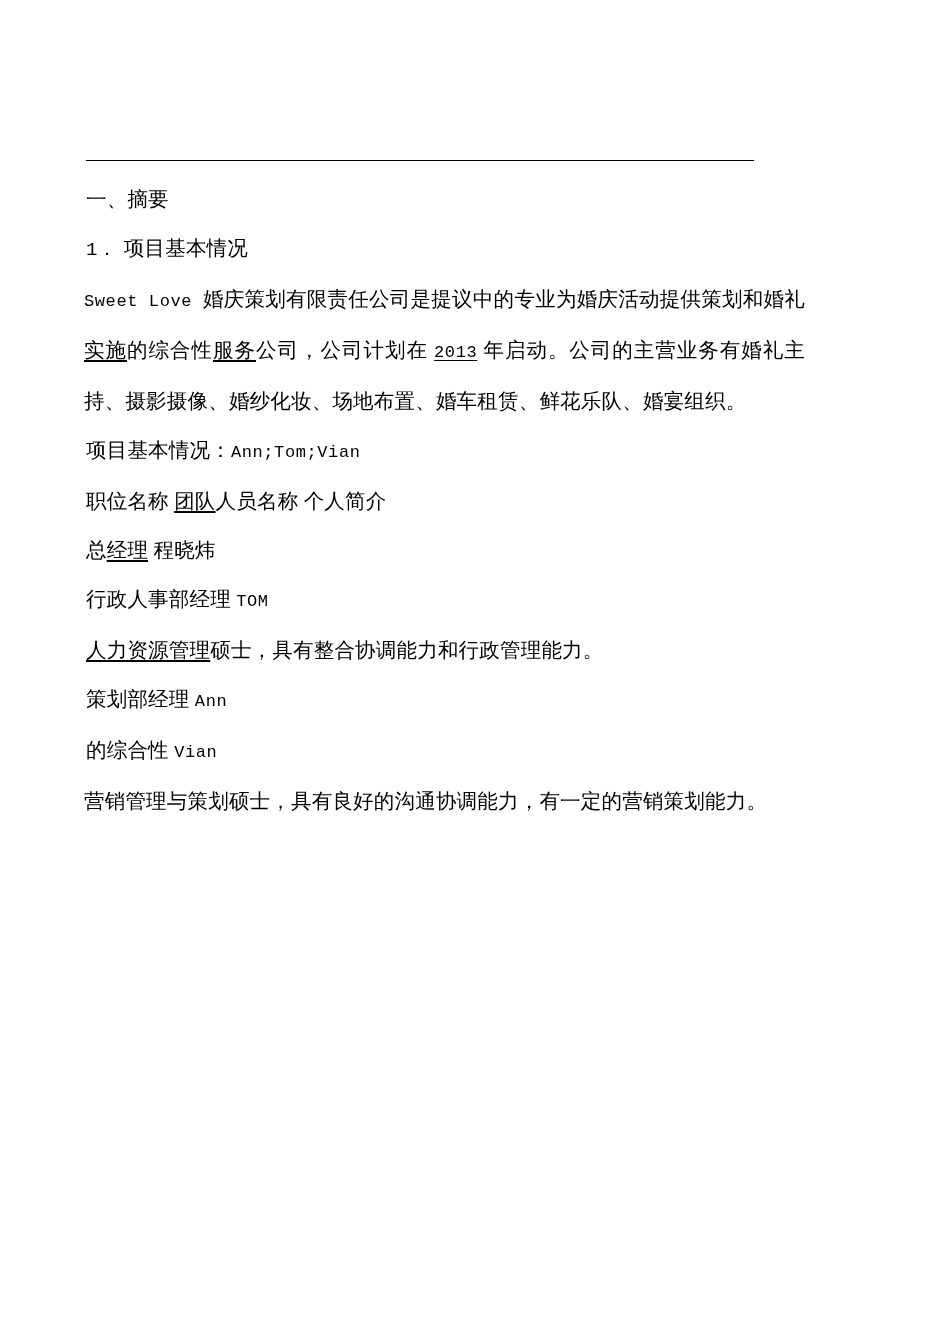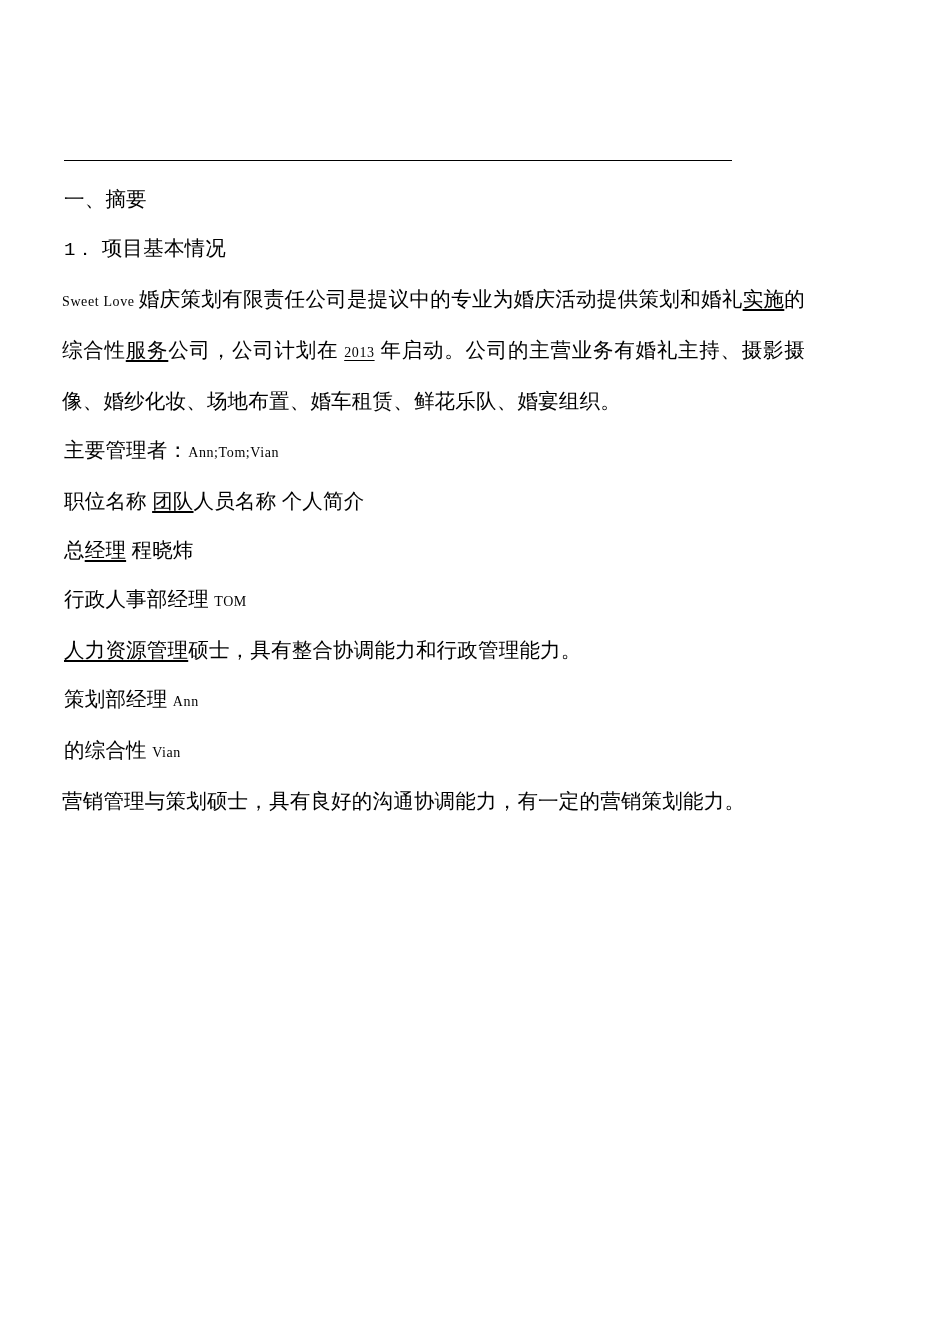--- a/index.html
+++ b/index.html
@@ -12,21 +12,21 @@
     height: 1344px;
     font-family: "Liberation Serif", serif;
     color: #000000;
     overflow: hidden;
   }
   .page {
     position: relative;
     width: 950px;
     height: 1344px;
     box-sizing: border-box;
-    padding: 160px 145px 0 62px;
+    padding: 160px 145px 0 84px;
   }
   .top-rule {
     width: 668px;
     height: 0;
     border-top: 1.5px solid #000;
     margin: 0 0 14px 2px;
   }
   .doc-body {
     font-size: 20.5px;
     line-height: 49px;
@@ -34,22 +34,22 @@
   }
   .p {
     margin: 0;
     text-align: justify;
     text-justify: inter-ideograph;
   }
   .indent1 {
     padding-left: 2px;
   }
   .mono {
-    font-family: Liberation Serif, serif;
-    font-size: 14px;
+    font-family: Liberation Mono, monospace;
+    font-size: 17px;
     letter-spacing: 0.6px;
   }
   .u {
     text-decoration: underline;
     text-underline-offset: 3px;
   }
   .sp-sm {
     display: inline-block;
     width: 7px;
   }
@@ -73,21 +73,21 @@
       <span class="num-lbl">1．</span><span class="sp-sm"></span><span>项目基本情况</span>
     </p>
 
     <p class="p">
       <span class="mono">Sweet Love </span><span>婚庆策划有限责任公司是提议中的专业为婚庆活动提供策划和婚礼</span><span class="u">实施</span><span>的综合性</span><span class="u">服务</span><span>公司，公司计划在 </span><span class="u mono">2013</span><span> 年启动。公司的主营业务有婚礼主持、摄影摄像、婚纱化妆、场地布置、婚车租赁、鲜花乐队、婚宴组织。</span>
     </p>
 
 
 
     <p class="p indent1">
-      <span>主要管理者：</span><span class="mono">Ann;Tom;Vian</span>
+      <span>项目基本情况：</span><span class="mono">Ann;Tom;Vian</span>
     </p>
 
     <p class="p indent1">
       <span>职位名称 </span><span class="u">团队</span><span>人员名称  个人简介</span>
     </p>
 
     <p class="p indent1">
       <span>总</span><span class="u">经理</span><span>  程晓炜</span>
     </p>
 

